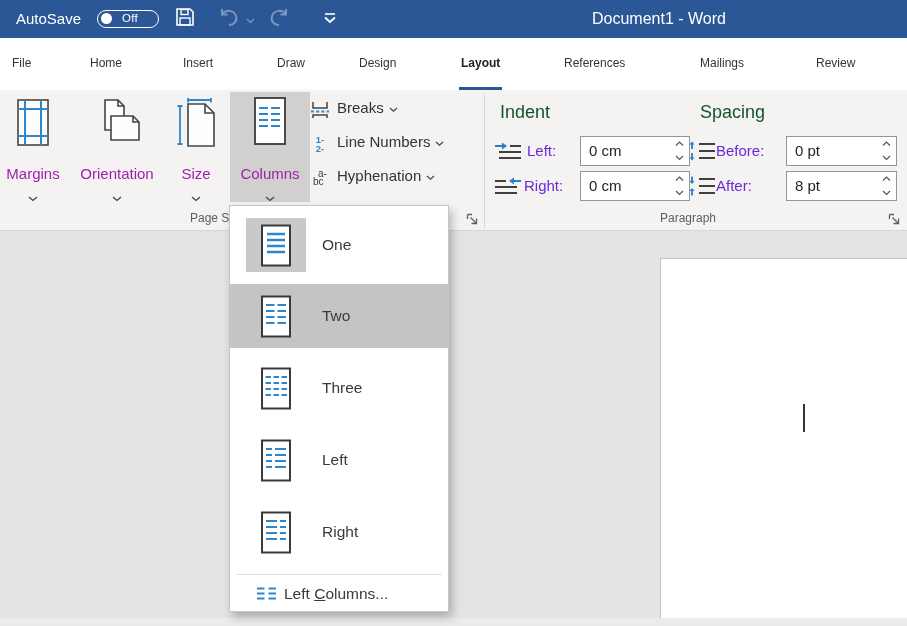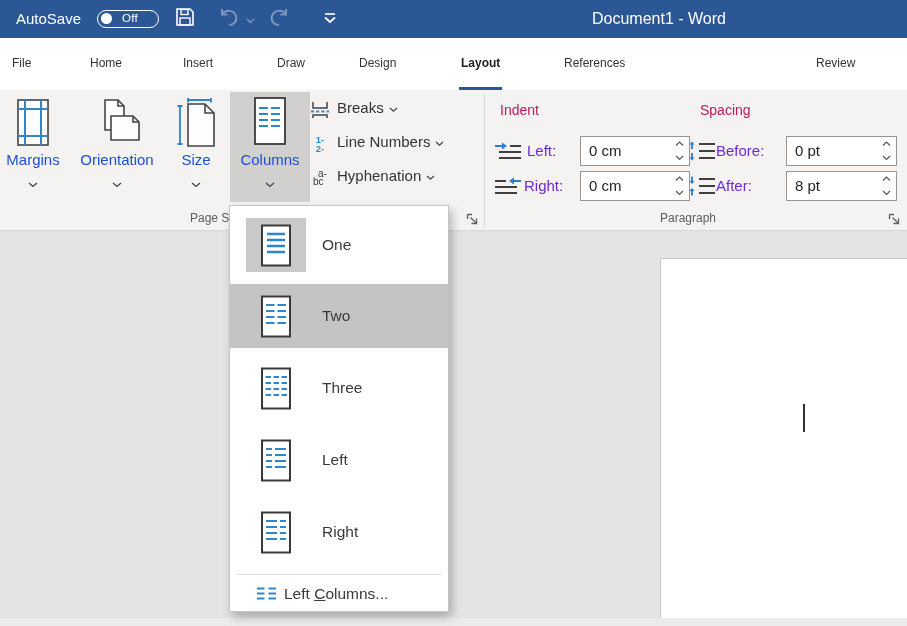--- a/index.html
+++ b/index.html
@@ -18,35 +18,35 @@
 
   
   .tabrow { position:absolute; left:0; top:38px; width:907px; height:52px; background:#ffffff; }
   .tab { position:absolute; top:0; height:52px; line-height:50px; font-size:12px; color:#333; padding:0 2px; }
   .tab.active { font-weight:bold; color:#222; border-bottom:3px solid #2b579a; }
 
   
   .ribbon { position:absolute; left:0; top:90px; width:907px; height:141px; background:#f4f3f2; border-bottom:1px solid #d8d6d4; }
   .bigbtn { position:absolute; top:2px; height:110px; text-align:center; }
   .bigbtn .bicon { height:56px; display:flex; align-items:flex-end; justify-content:center; }
-  .bigbtn .blabel { font-size:15px; color:#1d4ed8; line-height:20px; margin-top:2px; }
+  .bigbtn .blabel { font-size:15px; color:#a21caf; line-height:20px; margin-top:16px; }
   .bigbtn.pressed { background:#d2d0ce; }
   .chev-wrap { margin-top:4px; }
   .smallbtn { position:absolute; left:309px; height:26px; display:flex; }
   .smallbtn .sicon { width:22px; height:22px; margin-right:6px; display:flex; align-items:center; justify-content:center; }
   .smallbtn .slabel { font-size:15px; color:#333; margin-right:5px; white-space:nowrap; }
   .ln-icon { font-size:9.5px; line-height:9px; font-weight:bold; color:#444; text-align:left; }
   .ln-icon .num { color:#2e86cb; }
   .hy-icon { font-size:10px; line-height:8.5px; color:#3a3a3a; text-align:left; }
   .hy-icon .r1 { padding-left:5px; display:block; }
   .vsep { position:absolute; left:484px; top:4px; width:1px; height:134px; background:#d9d7d5; }
   .grouplabel { position:absolute; top:121px; font-size:12px; color:#5f5d5b; }
   .launcher { position:absolute; top:122px; width:14px; height:14px; }
 
-  .spintitle { position:absolute; top:12px; font-size:14px; color:#be185d; }
+  .spintitle { position:absolute; top:12px; font-size:18px; color:#14532d; }
   .rowicon { position:absolute; width:28px; height:20px; }
   .rowlabel { position:absolute; font-size:15px; color:#6d28d9; line-height:30px; }
   .field { position:absolute; width:110px; height:30px; background:#fff; border:1px solid #979593; }
   .fval { position:absolute; left:8px; top:0; line-height:28px; font-size:15px; color:#1f1f1f; }
   .spin { position:absolute; right:2px; top:0; width:16px; height:28px; }
   .spin .sbtn { position:absolute; left:0; width:16px; height:14px; display:flex; align-items:center; justify-content:center; }
   .spin .up { top:0; } .spin .dn { top:14px; }
 
   
   .docarea { position:absolute; left:0; top:231px; width:907px; height:395px; background:#e4e4e4; }
@@ -122,20 +122,21 @@
   </div>
 
   <div class="tabrow">
     <span class="tab" style="left:10px;">File</span>
     <span class="tab" style="left:88px;">Home</span>
     <span class="tab" style="left:181px;">Insert</span>
     <span class="tab" style="left:275px;">Draw</span>
     <span class="tab" style="left:357px;">Design</span>
     <span class="tab active" style="left:459px;">Layout</span>
     <span class="tab" style="left:562px;">References</span>
+    <span class="tab" style="left:698px;">Mailings</span>
     <span class="tab" style="left:814px;">Review</span>
   </div>
 
   <div class="ribbon">
 
     <div class="bigbtn" style="left:2px; width:62px;">
       <div class="bicon">
         <svg width="38" height="50" viewBox="0 0 38 50">
             <rect x="4" y="2" width="30" height="45" fill="#fdfdfd" stroke="#444" stroke-width="1.6"></rect>
             <path d="M11 2 V47 M27 2 V47 M4 11 H34 M4 38 H34" stroke="#2e86cb" stroke-width="2" fill="none"></path>

